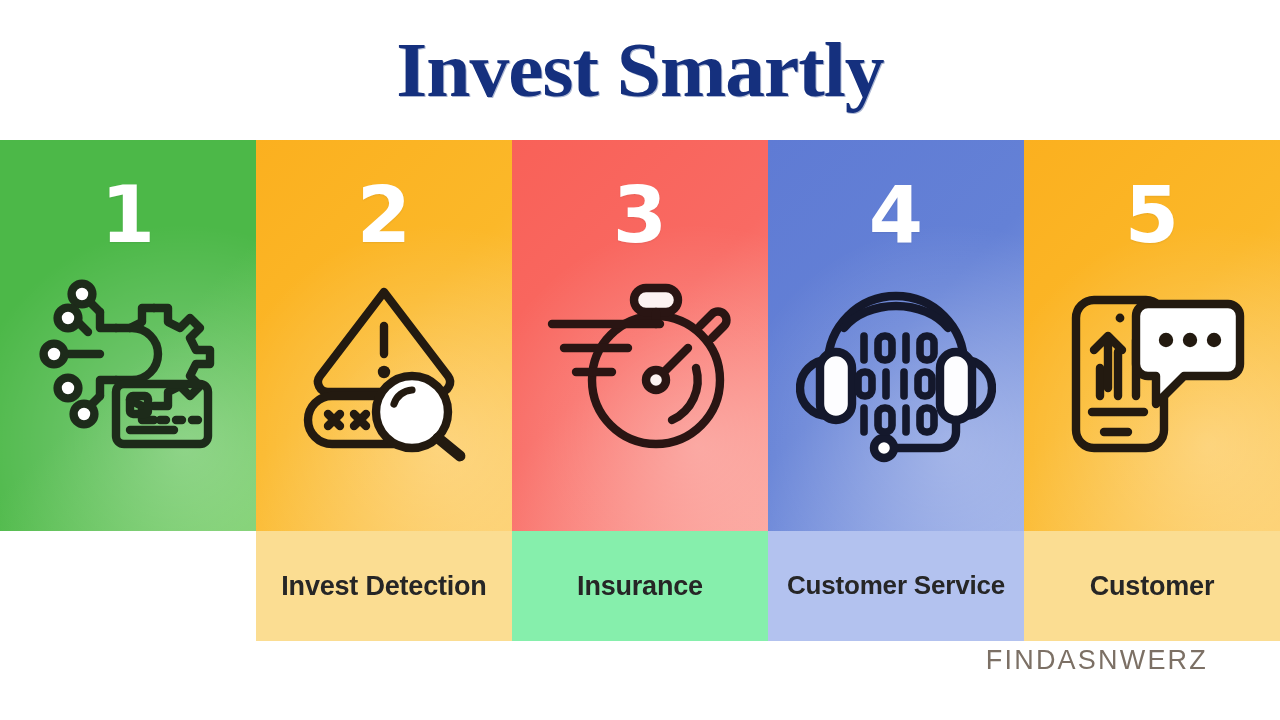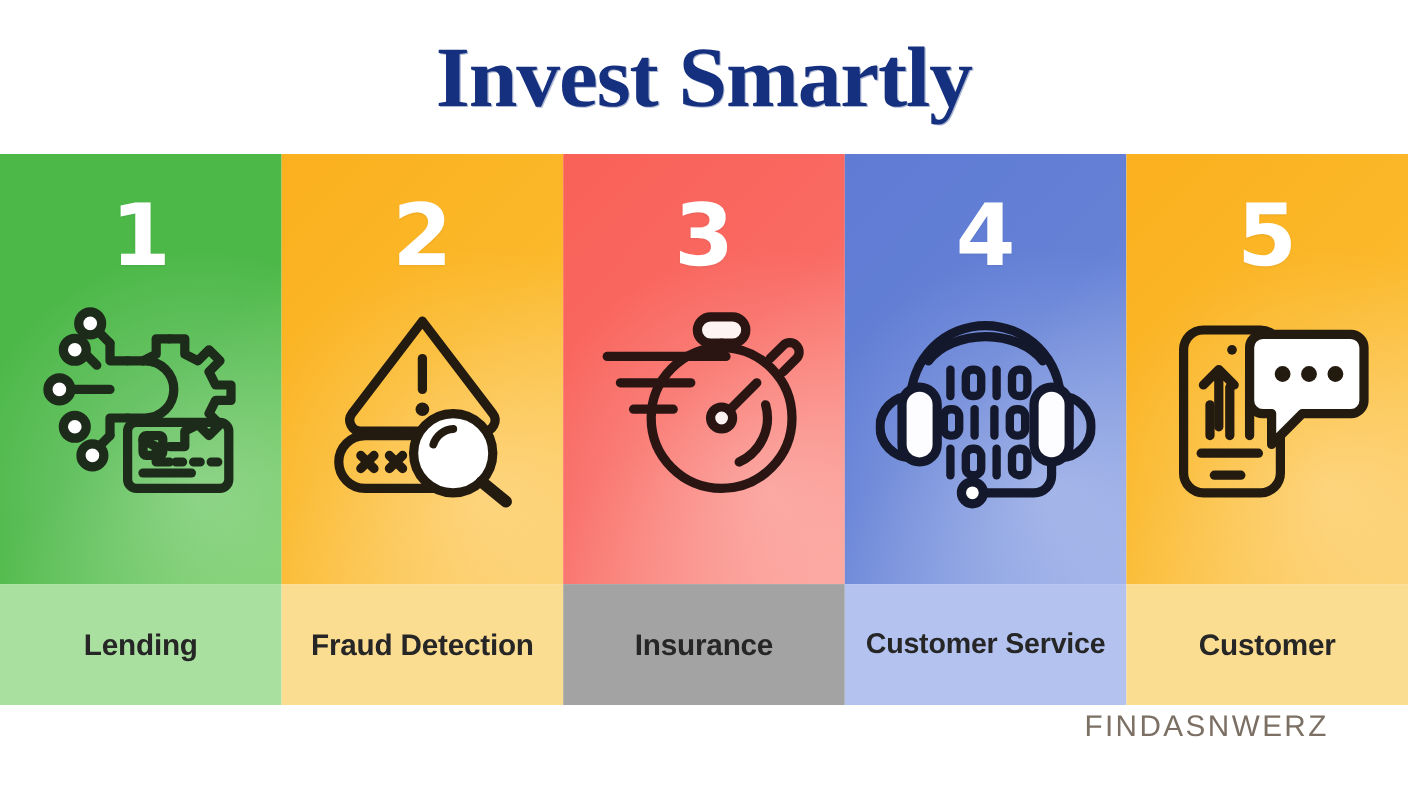--- a/index.html
+++ b/index.html
@@ -113,23 +113,20 @@
             <circle cx="20" cy="62" r="5.2" fill="#ffffff"></circle>
             <circle cx="28" cy="75" r="5.2" fill="#ffffff"></circle>
 
             <rect x="44" y="60" width="46" height="30" rx="4"></rect>
             <rect x="51" y="66" width="9" height="9" rx="1.5"></rect>
             <path d="M51 83 h22"></path>
             <path d="M66 78 h3 M74 78 h3 M82 78 h3"></path>
           </svg>
         </div>
       </div>
-      <div class="col-label" style="background:#a9e0a0;">
-        <span>Lending</span>
-      </div>
     </div>
 
     <div class="col">
       <div class="col-top" style="background:linear-gradient(135deg,#fbb01f 0%,#fbb829 50%,#fdcb60 100%);">
         <div class="num">2</div>
         <div class="icon-box">
           <svg viewBox="0 0 100 100" fill="none" stroke="#231a10" stroke-width="4.2" stroke-linecap="round" stroke-linejoin="round">
 
             <path d="M50 14 L82 56 a5 5 0 0 1 -4 8 H22 a5 5 0 0 1 -4 -8 Z"></path>
             <path d="M50 31 v14"></path>
@@ -141,21 +138,21 @@
             <path d="M35 75 l6 6 M41 75 l-6 6"></path>
             <path d="M48 75 l6 6 M54 75 l-6 6"></path>
 
             <circle cx="64" cy="74" r="18" fill="#ffffff"></circle>
             <path d="M55 70 a10 10 0 0 1 9 -7" stroke-width="3.6"></path>
             <path d="M77 87 L88 96" stroke-width="5.4"></path>
           </svg>
         </div>
       </div>
       <div class="col-label" style="background:#fbdd92;">
-        <span>Fraud Detection</span>
+        <span>Invest Detection</span>
       </div>
     </div>
 
     <div class="col">
       <div class="col-top" style="background:linear-gradient(135deg,#f96158 0%,#f96a63 50%,#fb9b92 100%);">
         <div class="num">3</div>
         <div class="icon-box">
           <svg viewBox="0 0 100 100" fill="none" stroke="#2a1513" stroke-width="4.2" stroke-linecap="round" stroke-linejoin="round">
 
             <circle cx="58" cy="58" r="32"></circle>
@@ -169,21 +166,21 @@
             <circle cx="58" cy="58" r="5" fill="#fdf3f2"></circle>
 
             <path d="M78 52 a22 22 0 0 1 -12 26"></path>
 
             <path d="M6 30 H60"></path>
             <path d="M12 42 H44"></path>
             <path d="M18 54 H36"></path>
           </svg>
         </div>
       </div>
-      <div class="col-label" style="background:#a3a3a3;">
+      <div class="col-label" style="background:#86efac;">
         <span>Insurance</span>
       </div>
     </div>
 
     <div class="col">
       <div class="col-top" style="background:linear-gradient(135deg,#5f7bd4 0%,#6481d6 50%,#93a8e6 100%);">
         <div class="num">4</div>
         <div class="icon-box">
           <svg viewBox="0 0 100 100" fill="none" stroke="#14182c" stroke-width="4.2" stroke-linecap="round" stroke-linejoin="round">
 

